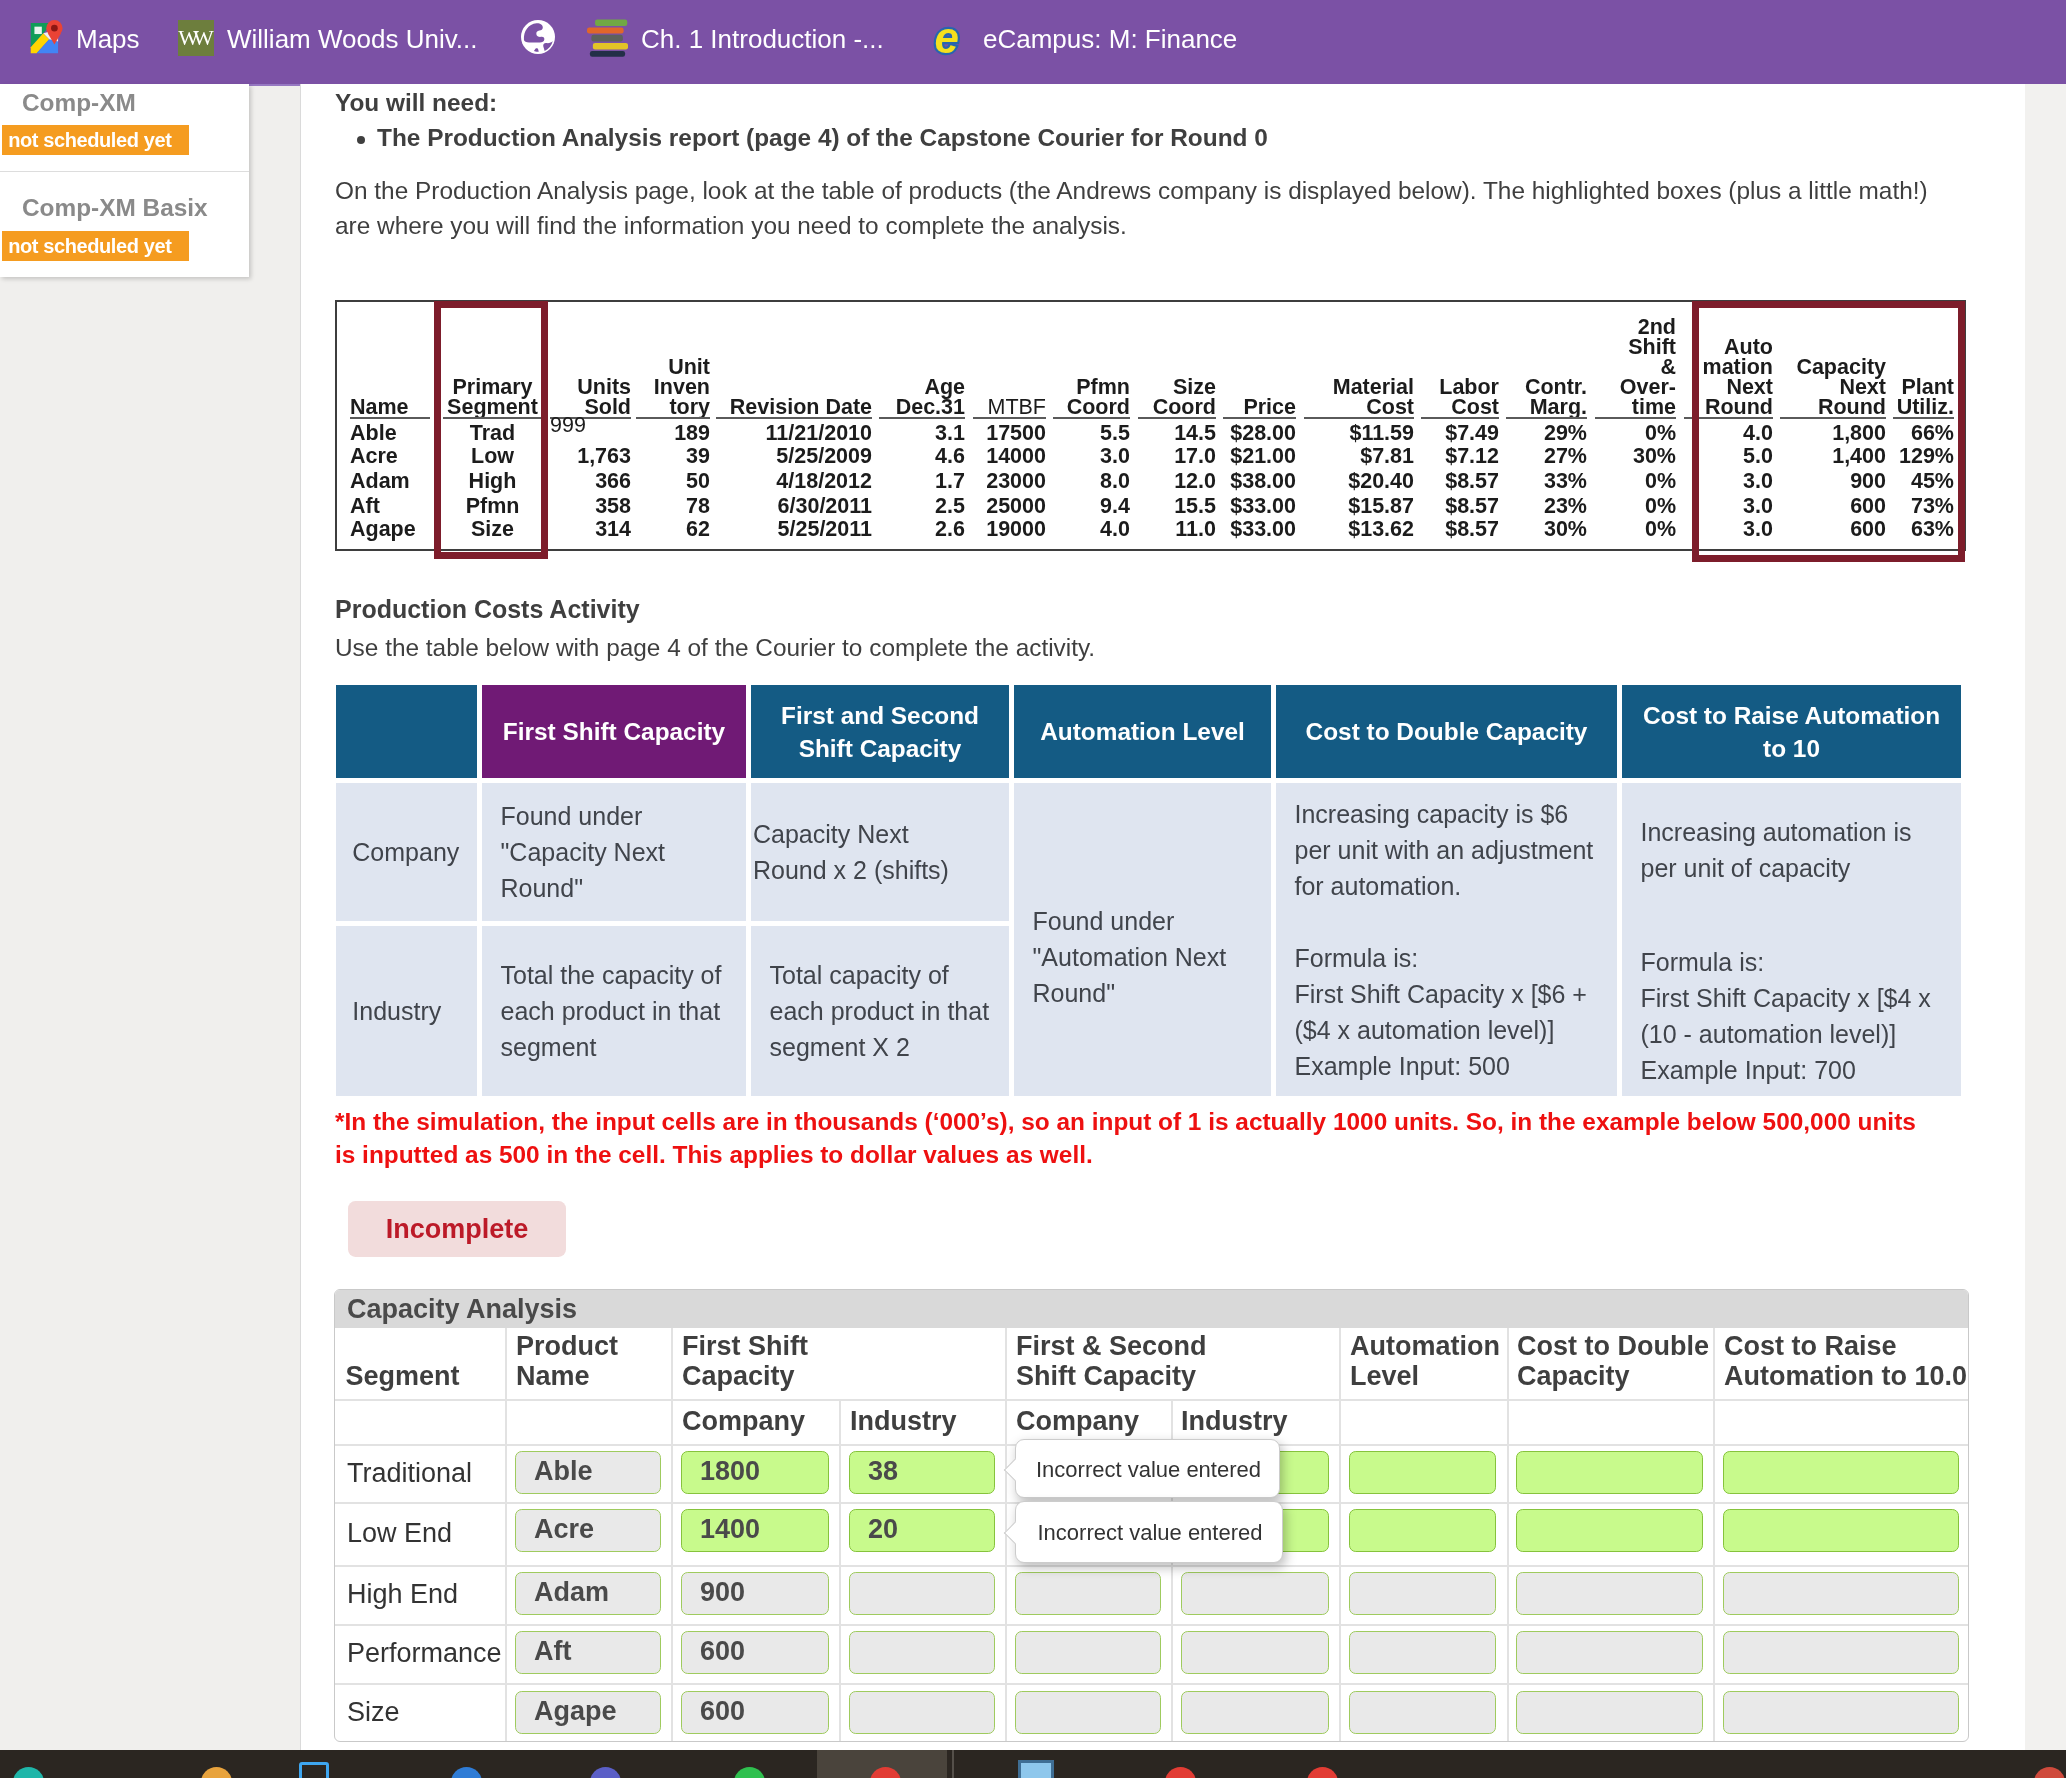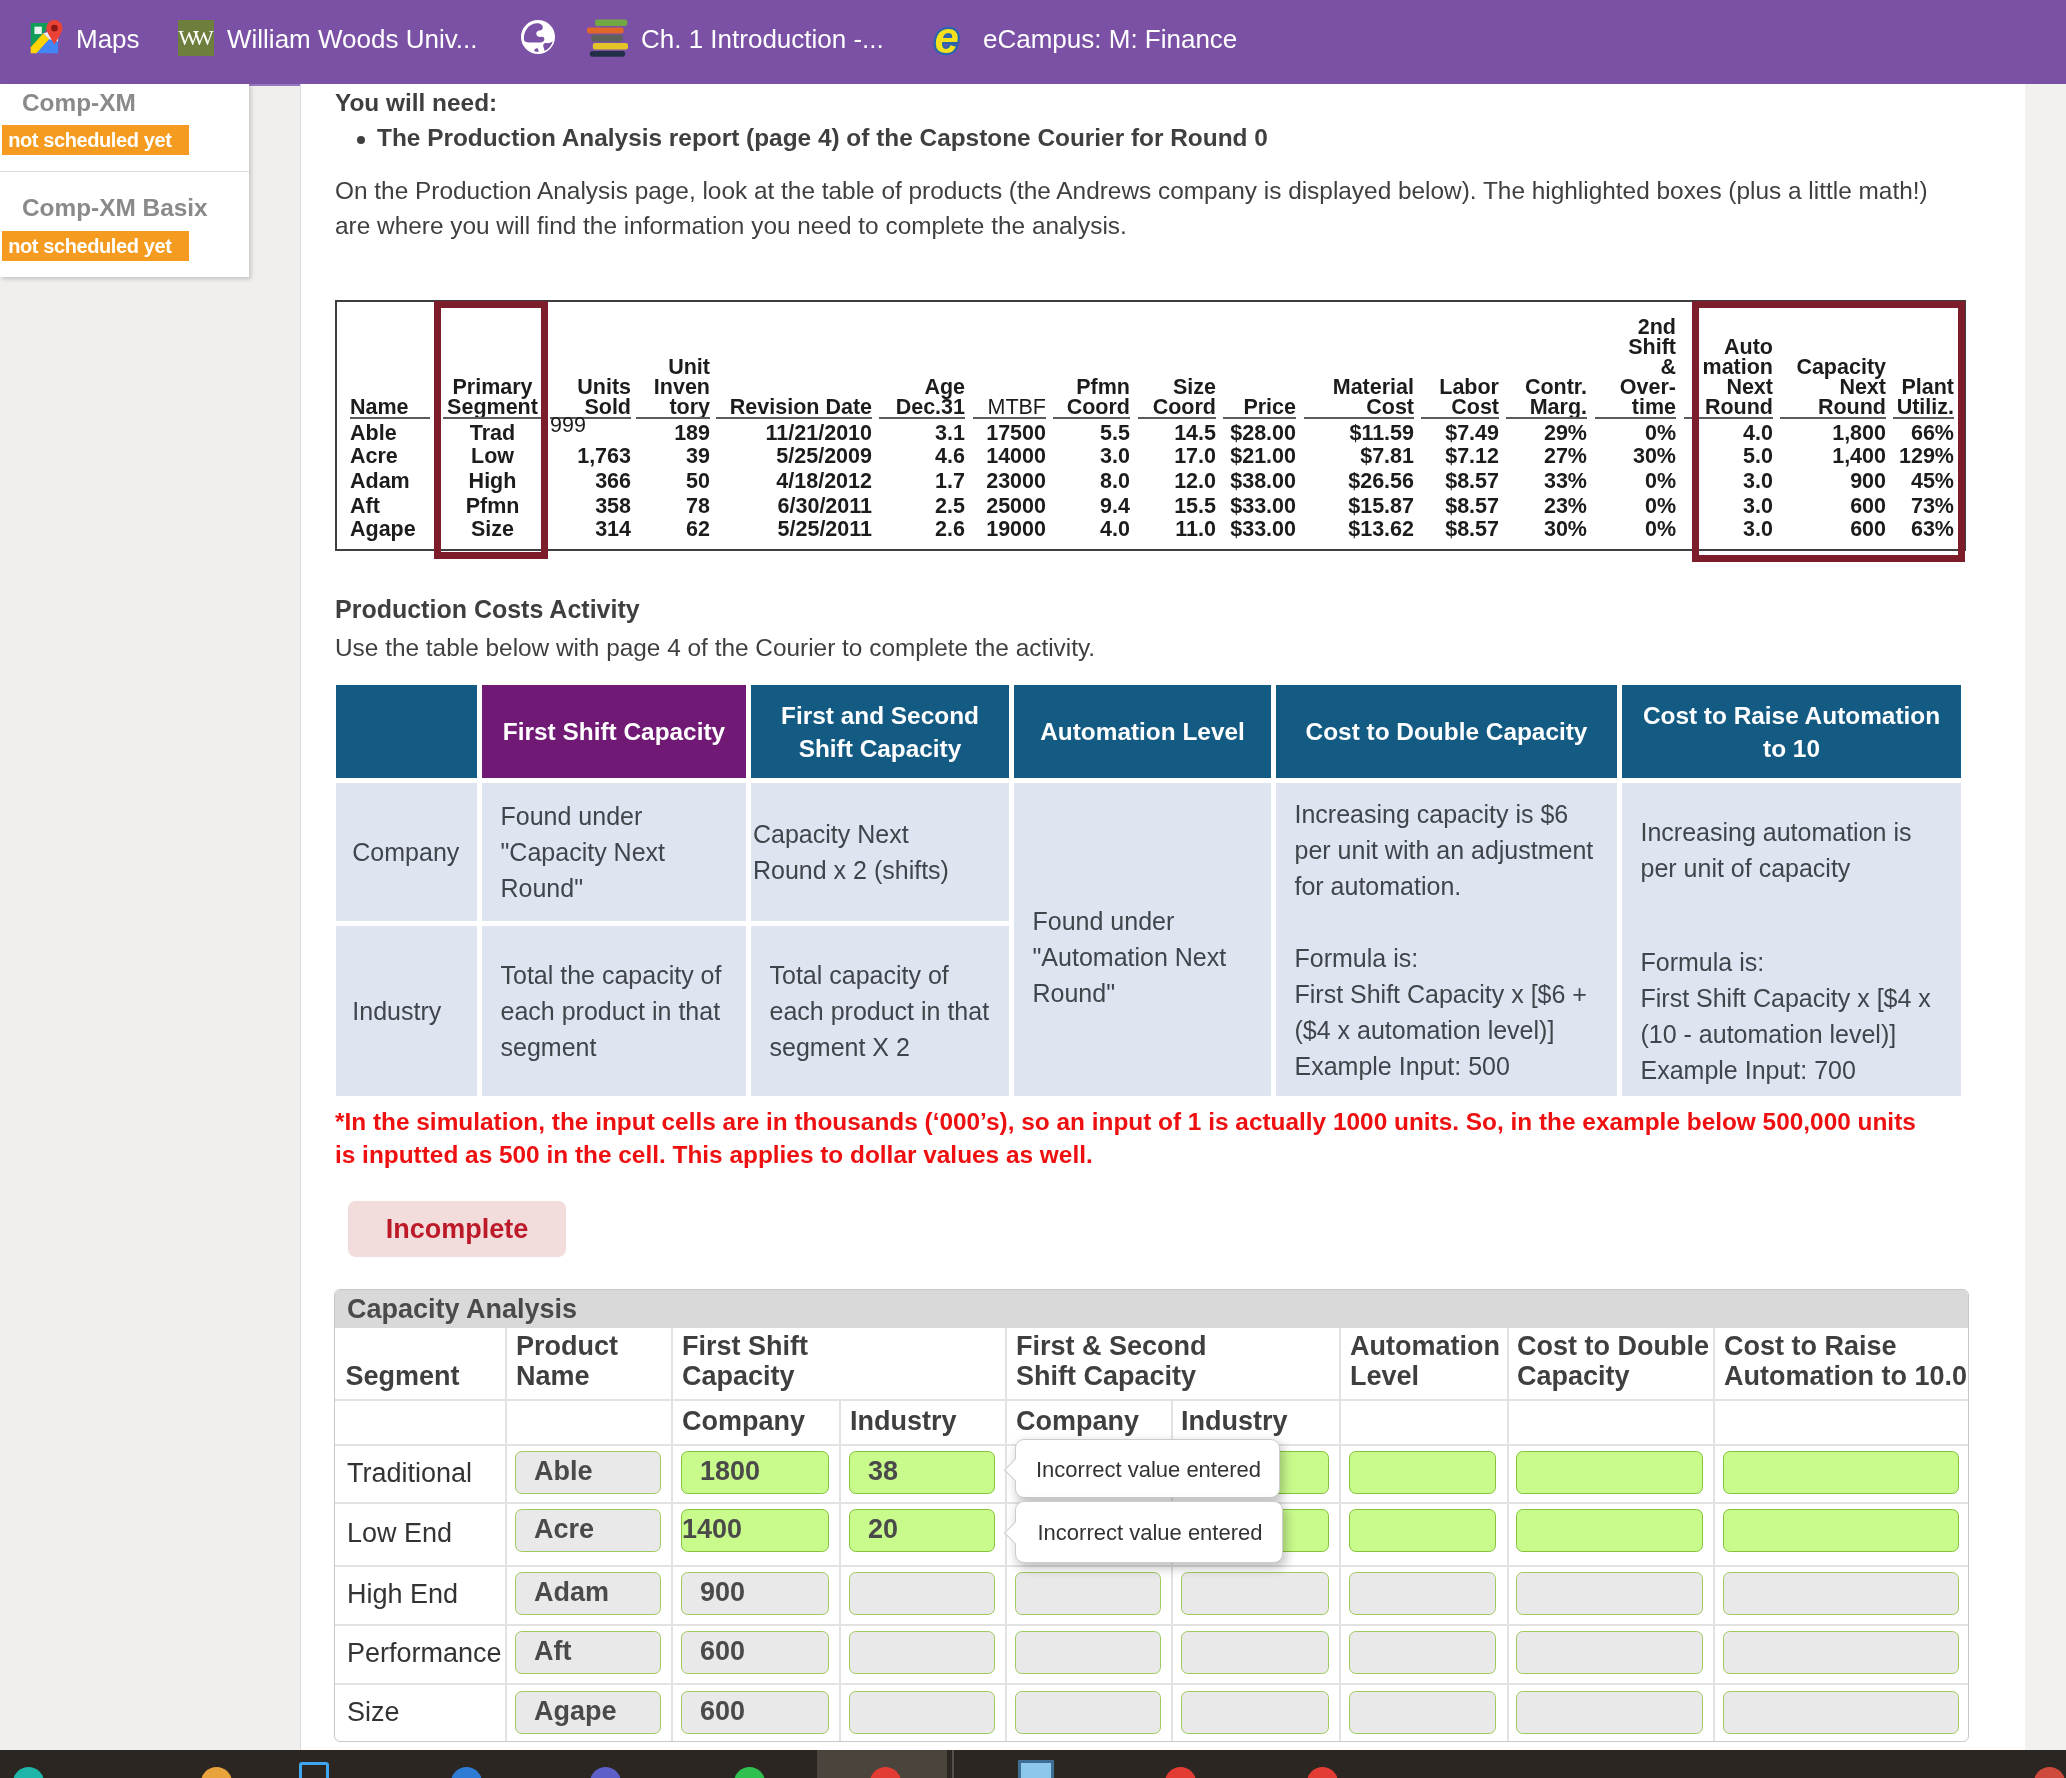--- a/index.html
+++ b/index.html
@@ -127,21 +127,21 @@
 <div class="abs" style="left:49px;top:387px;width:80px;font-size:21.5px;font-weight:bold;color:#1c1c1c;line-height:20px;text-align:left;white-space:nowrap;">Adam</div>
 <div class="abs" style="left:142px;top:387px;width:99px;font-size:21.5px;font-weight:bold;color:#1c1c1c;line-height:20px;text-align:center;white-space:nowrap;">High</div>
 <div class="abs" style="left:249px;top:387px;width:81px;font-size:21.5px;font-weight:bold;color:#1c1c1c;line-height:20px;text-align:right;white-space:nowrap;">366</div>
 <div class="abs" style="left:335px;top:387px;width:74px;font-size:21.5px;font-weight:bold;color:#1c1c1c;line-height:20px;text-align:right;white-space:nowrap;">50</div>
 <div class="abs" style="left:415px;top:387px;width:156px;font-size:21.5px;font-weight:bold;color:#1c1c1c;line-height:20px;text-align:right;white-space:nowrap;">4/18/2012</div>
 <div class="abs" style="left:578px;top:387px;width:86px;font-size:21.5px;font-weight:bold;color:#1c1c1c;line-height:20px;text-align:right;white-space:nowrap;">1.7</div>
 <div class="abs" style="left:672px;top:387px;width:73px;font-size:21.5px;font-weight:bold;color:#1c1c1c;line-height:20px;text-align:right;white-space:nowrap;">23000</div>
 <div class="abs" style="left:752px;top:387px;width:77px;font-size:21.5px;font-weight:bold;color:#1c1c1c;line-height:20px;text-align:right;white-space:nowrap;">8.0</div>
 <div class="abs" style="left:837px;top:387px;width:78px;font-size:21.5px;font-weight:bold;color:#1c1c1c;line-height:20px;text-align:right;white-space:nowrap;">12.0</div>
 <div class="abs" style="left:922px;top:387px;width:73px;font-size:21.5px;font-weight:bold;color:#1c1c1c;line-height:20px;text-align:right;white-space:nowrap;">$38.00</div>
-<div class="abs" style="left:1003px;top:387px;width:110px;font-size:21.5px;font-weight:bold;color:#1c1c1c;line-height:20px;text-align:right;white-space:nowrap;">$26.56</div>
+<div class="abs" style="left:1003px;top:387px;width:110px;font-size:21.5px;font-weight:bold;color:#1c1c1c;line-height:20px;text-align:right;white-space:nowrap;">$20.40</div>
 <div class="abs" style="left:1120px;top:387px;width:78px;font-size:21.5px;font-weight:bold;color:#1c1c1c;line-height:20px;text-align:right;white-space:nowrap;">$8.57</div>
 <div class="abs" style="left:1205px;top:387px;width:81px;font-size:21.5px;font-weight:bold;color:#1c1c1c;line-height:20px;text-align:right;white-space:nowrap;">33%</div>
 <div class="abs" style="left:1294px;top:387px;width:81px;font-size:21.5px;font-weight:bold;color:#1c1c1c;line-height:20px;text-align:right;white-space:nowrap;">0%</div>
 <div class="abs" style="left:1383px;top:387px;width:89px;font-size:21.5px;font-weight:bold;color:#1c1c1c;line-height:20px;text-align:right;white-space:nowrap;">3.0</div>
 <div class="abs" style="left:1479px;top:387px;width:106px;font-size:21.5px;font-weight:bold;color:#1c1c1c;line-height:20px;text-align:right;white-space:nowrap;">900</div>
 <div class="abs" style="left:1592px;top:387px;width:61px;font-size:21.5px;font-weight:bold;color:#1c1c1c;line-height:20px;text-align:right;white-space:nowrap;">45%</div>
 <div class="abs" style="left:49px;top:412px;width:80px;font-size:21.5px;font-weight:bold;color:#1c1c1c;line-height:20px;text-align:left;white-space:nowrap;">Aft</div>
 <div class="abs" style="left:142px;top:412px;width:99px;font-size:21.5px;font-weight:bold;color:#1c1c1c;line-height:20px;text-align:center;white-space:nowrap;">Pfmn</div>
 <div class="abs" style="left:249px;top:412px;width:81px;font-size:21.5px;font-weight:bold;color:#1c1c1c;line-height:20px;text-align:right;white-space:nowrap;">358</div>
 <div class="abs" style="left:335px;top:412px;width:74px;font-size:21.5px;font-weight:bold;color:#1c1c1c;line-height:20px;text-align:right;white-space:nowrap;">78</div>
@@ -253,21 +253,21 @@
 <div class="abs" style="left:180px;top:161px;width:146px;height:43px;background:#e9e9e9;border:1.5px solid #9fcb5e;border-radius:6.7px;font-size:27px;font-weight:bold;color:#4a4a4a;line-height:39px;padding-left:18px;">Able</div>
 <div class="abs" style="left:346px;top:161px;width:148px;height:43px;background:#c8fa8c;border:1.5px solid #86c33c;border-radius:6.7px;font-size:27px;font-weight:bold;color:#4a4a4a;line-height:39px;padding-left:18px;">1800</div>
 <div class="abs" style="left:514px;top:161px;width:146px;height:43px;background:#c8fa8c;border:1.5px solid #86c33c;border-radius:6.7px;font-size:27px;font-weight:bold;color:#4a4a4a;line-height:39px;padding-left:18px;">38</div>
 <div class="abs" style="left:680px;top:161px;width:146px;height:43px;background:#c8fa8c;border:1.5px solid #86c33c;border-radius:6.7px;font-size:27px;font-weight:bold;color:#4a4a4a;line-height:39px;padding-left:18px;"></div>
 <div class="abs" style="left:846px;top:161px;width:148px;height:43px;background:#c8fa8c;border:1.5px solid #86c33c;border-radius:6.7px;font-size:27px;font-weight:bold;color:#4a4a4a;line-height:39px;padding-left:18px;"></div>
 <div class="abs" style="left:1014px;top:161px;width:147px;height:43px;background:#c8fa8c;border:1.5px solid #86c33c;border-radius:6.7px;font-size:27px;font-weight:bold;color:#4a4a4a;line-height:39px;padding-left:18px;"></div>
 <div class="abs" style="left:1181px;top:161px;width:187px;height:43px;background:#c8fa8c;border:1.5px solid #86c33c;border-radius:6.7px;font-size:27px;font-weight:bold;color:#4a4a4a;line-height:39px;padding-left:18px;"></div>
 <div class="abs" style="left:1388px;top:161px;width:236px;height:43px;background:#c8fa8c;border:1.5px solid #86c33c;border-radius:6.7px;font-size:27px;font-weight:bold;color:#4a4a4a;line-height:39px;padding-left:18px;"></div>
 <div class="abs" style="left:12px;top:212px;height:63px;display:flex;align-items:center;font-size:27px;color:#333;">Low End</div>
 <div class="abs" style="left:180px;top:219px;width:146px;height:43px;background:#e9e9e9;border:1.5px solid #9fcb5e;border-radius:6.7px;font-size:27px;font-weight:bold;color:#4a4a4a;line-height:39px;padding-left:18px;">Acre</div>
-<div class="abs" style="left:346px;top:219px;width:148px;height:43px;background:#c8fa8c;border:1.5px solid #86c33c;border-radius:6.7px;font-size:27px;font-weight:bold;color:#4a4a4a;line-height:39px;">1400</div>
+<div class="abs" style="left:346px;top:219px;width:148px;height:43px;background:#c8fa8c;border:1.5px solid #86c33c;border-radius:6.7px;font-size:27px;font-weight:bold;color:#4a4a4a;line-height:39px;padding-left:18px;">1400</div>
 <div class="abs" style="left:514px;top:219px;width:146px;height:43px;background:#c8fa8c;border:1.5px solid #86c33c;border-radius:6.7px;font-size:27px;font-weight:bold;color:#4a4a4a;line-height:39px;padding-left:18px;">20</div>
 <div class="abs" style="left:680px;top:219px;width:146px;height:43px;background:#c8fa8c;border:1.5px solid #86c33c;border-radius:6.7px;font-size:27px;font-weight:bold;color:#4a4a4a;line-height:39px;padding-left:18px;"></div>
 <div class="abs" style="left:846px;top:219px;width:148px;height:43px;background:#c8fa8c;border:1.5px solid #86c33c;border-radius:6.7px;font-size:27px;font-weight:bold;color:#4a4a4a;line-height:39px;padding-left:18px;"></div>
 <div class="abs" style="left:1014px;top:219px;width:147px;height:43px;background:#c8fa8c;border:1.5px solid #86c33c;border-radius:6.7px;font-size:27px;font-weight:bold;color:#4a4a4a;line-height:39px;padding-left:18px;"></div>
 <div class="abs" style="left:1181px;top:219px;width:187px;height:43px;background:#c8fa8c;border:1.5px solid #86c33c;border-radius:6.7px;font-size:27px;font-weight:bold;color:#4a4a4a;line-height:39px;padding-left:18px;"></div>
 <div class="abs" style="left:1388px;top:219px;width:236px;height:43px;background:#c8fa8c;border:1.5px solid #86c33c;border-radius:6.7px;font-size:27px;font-weight:bold;color:#4a4a4a;line-height:39px;padding-left:18px;"></div>
 <div class="abs" style="left:12px;top:275px;height:59px;display:flex;align-items:center;font-size:27px;color:#333;">High End</div>
 <div class="abs" style="left:180px;top:282px;width:146px;height:43px;background:#e9e9e9;border:1.5px solid #9fcb5e;border-radius:6.7px;font-size:27px;font-weight:bold;color:#4a4a4a;line-height:39px;padding-left:18px;">Adam</div>
 <div class="abs" style="left:346px;top:282px;width:148px;height:43px;background:#e9e9e9;border:1.5px solid #9fcb5e;border-radius:6.7px;font-size:27px;font-weight:bold;color:#4a4a4a;line-height:39px;padding-left:18px;">900</div>
 <div class="abs" style="left:514px;top:282px;width:146px;height:43px;background:#e9e9e9;border:1.5px solid #9fcb5e;border-radius:6.7px;font-size:27px;font-weight:bold;color:#4a4a4a;line-height:39px;padding-left:18px;"></div>

